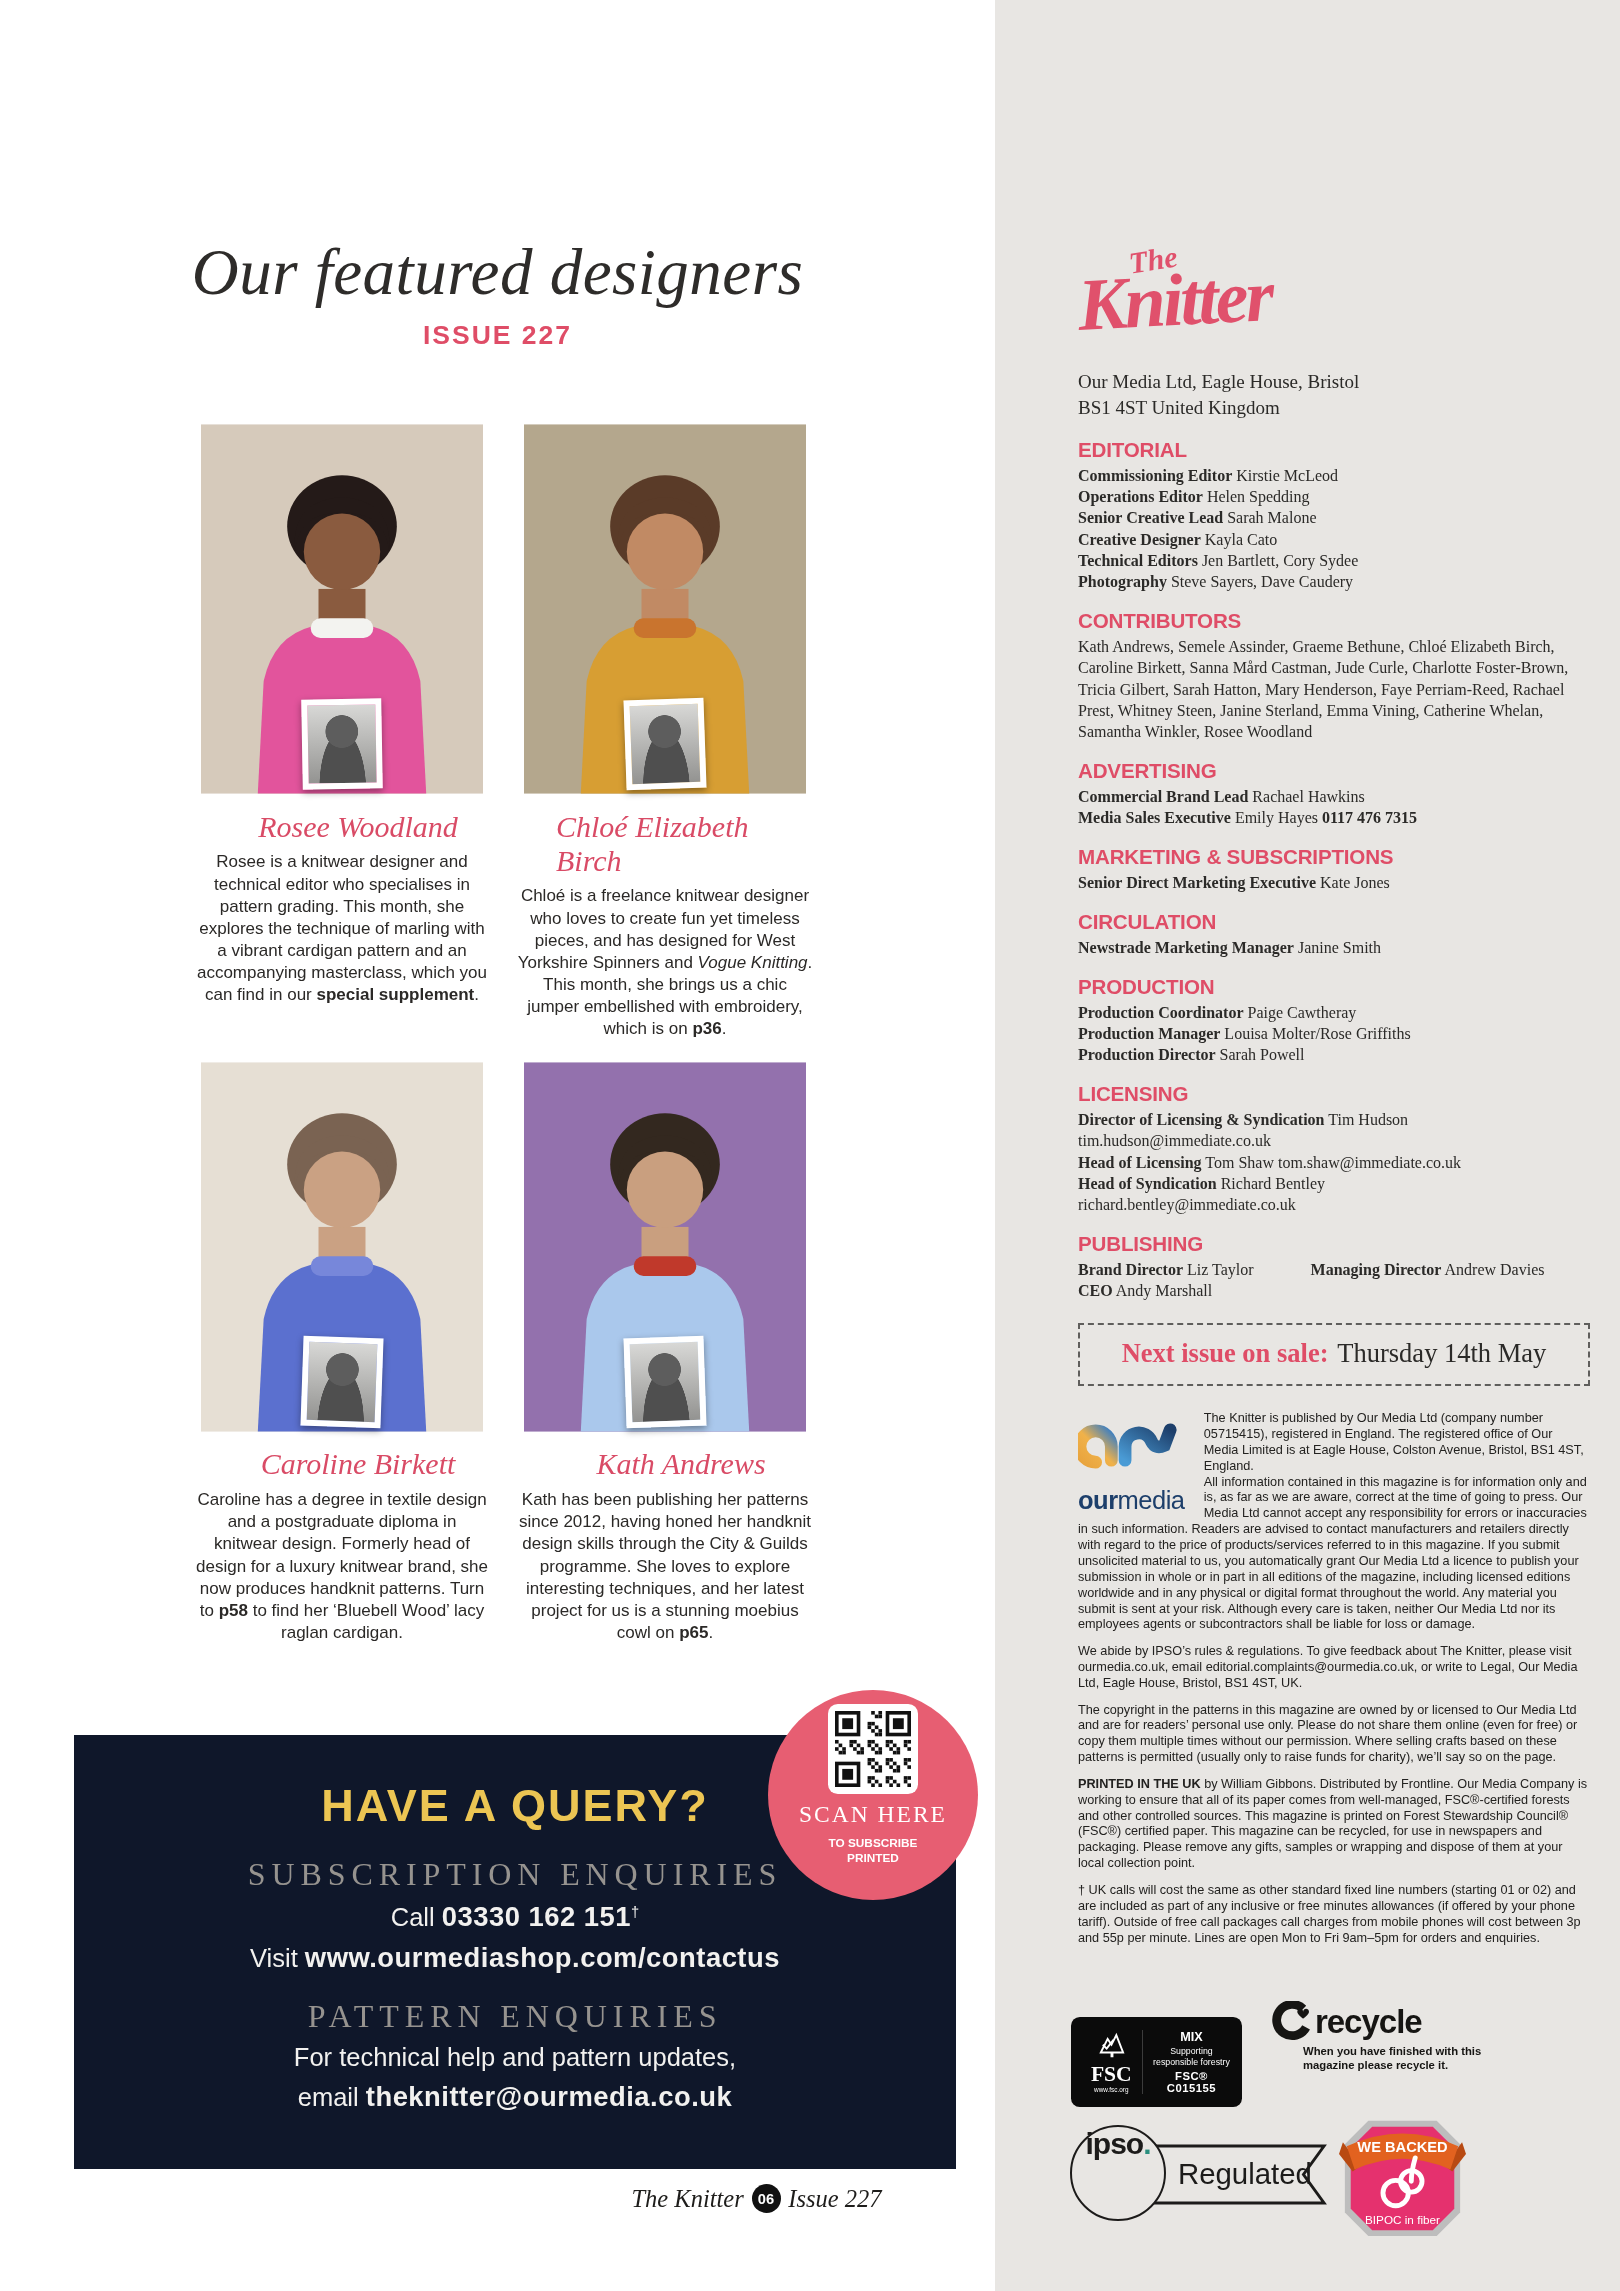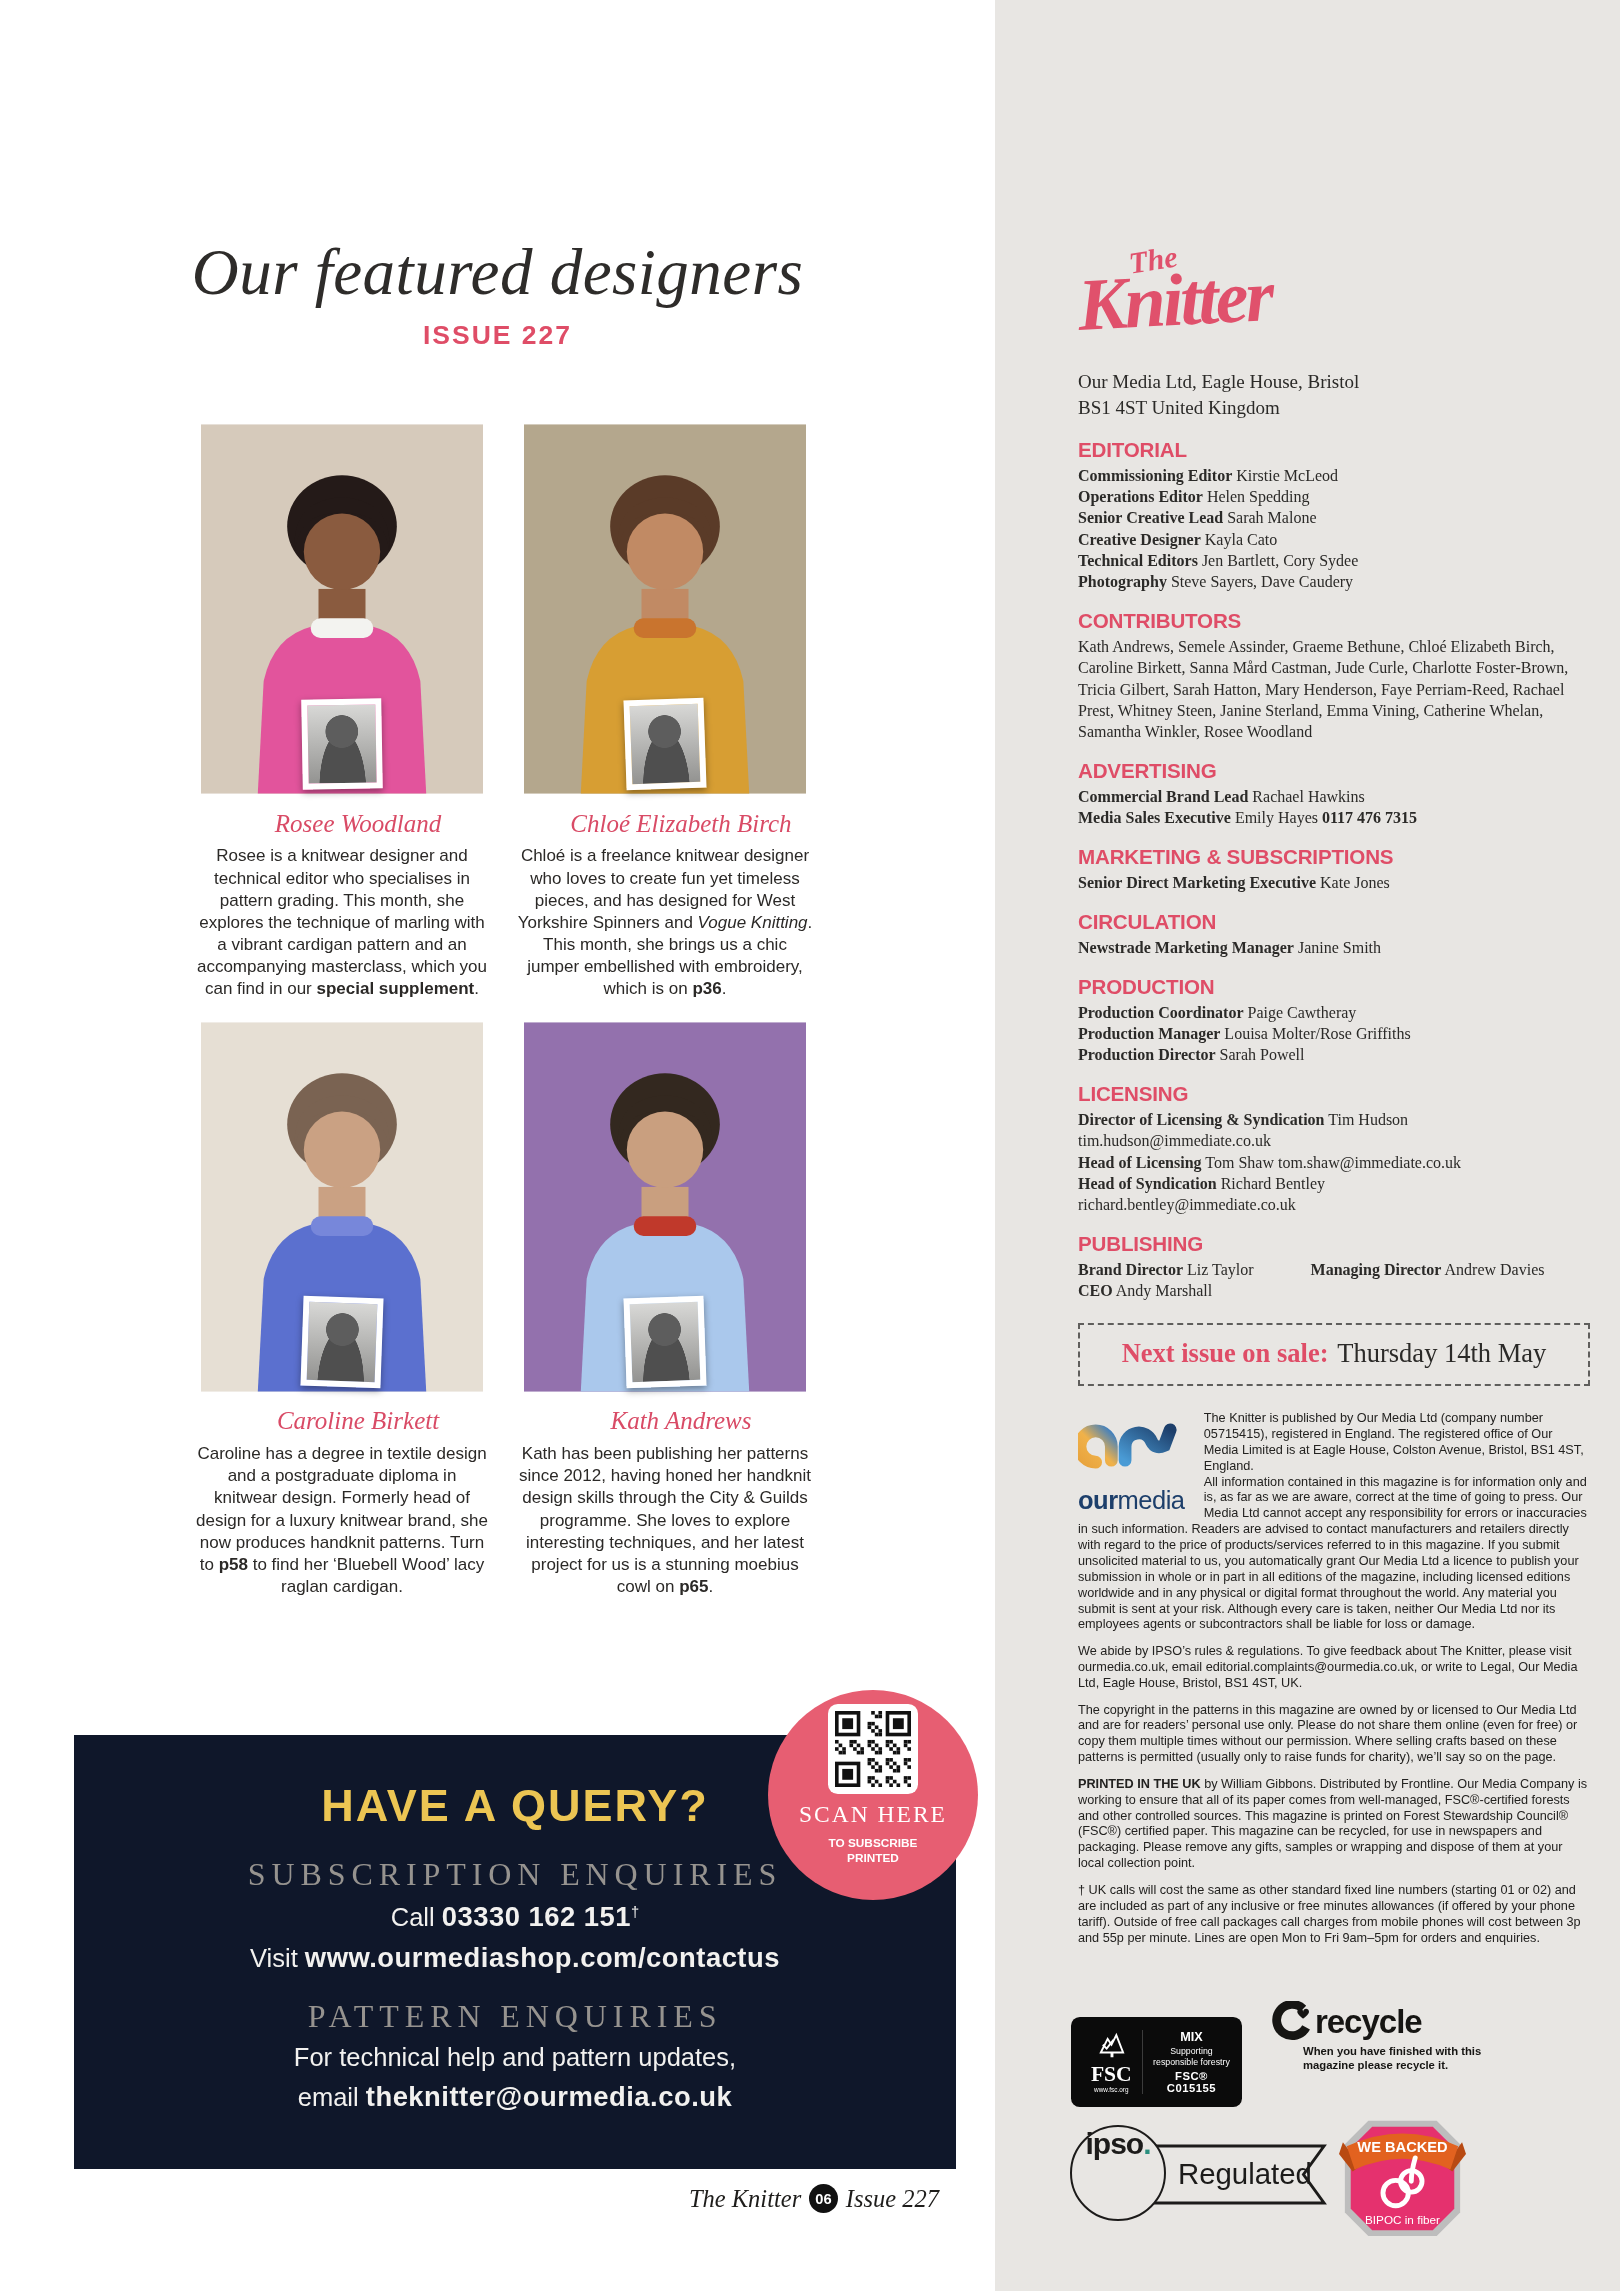--- a/index.html
+++ b/index.html
@@ -23,21 +23,21 @@
   .photo-wrap { position:relative; width:282px; height:370px; }
   .photo-wrap svg { display:block; }
   .headshot {
     position:absolute; left:50%; bottom:4.9px; width:80px; height:90px;
     border:6.9px solid #fff; box-shadow:0 2.9px 7.8px rgba(0,0,0,.38);
     background:
       radial-gradient(circle at 50% 34%, #5d5d5d 0 26%, transparent 27%),
       radial-gradient(ellipse at 50% 108%, #4f4f4f 0 48%, transparent 49%),
       linear-gradient(#d8d8d6, #939391);
   }
-  .designer-name { margin-top:15.7px; font-family:"Liberation Serif", serif; font-style:italic; font-size:25px; color:#d94b66;margin-left:32px; }
+  .designer-name { margin-top:15.7px; font-family:"Liberation Serif", serif; font-style:italic; font-size:30px; color:#d94b66;margin-left:32px; }
   .designer-bio { margin-top:7.8px; width:296px; font-size:17px; line-height:1.3; color:#2b2927; text-align:center; }
   .b { font-weight:bold; }
   .i { font-style:italic; }
   .tab { display:inline-block; width:57px; }
 
   
   .query-box { position:absolute; left:74px; top:1735px; width:882px; height:434px; background:#0f172a; text-align:center; color:#fff; }
   .qb-title { padding-top:45px; font-size:45px; font-weight:bold; color:#ecc553; letter-spacing:2px; }
   .qb-serif { font-family:"Liberation Serif", serif; font-size:32px; color:#96938f; letter-spacing:5.9px; margin-top:23.5px; }
   .qb-line { font-size:25.5px; margin-top:8.8px; color:#f2f1ef; }
@@ -105,22 +105,22 @@
   .ipso-circle {
     position:absolute; left:0; top:0; width:96px; height:96px; border-radius:50%;
     border:2.9px solid #1c1b1a; background:#e8e6e3; display:flex; align-items:flex-start; justify-content:center;
   }
   .ipso-name { font-size:30px; font-weight:bold; color:#1c1b1a; letter-spacing:-1px; }
   .ipso-dot { color:#2a8f7e; }
 
   .bipoc-badge { position:absolute; left:1339px; top:2107px; width:127px; height:135px; }
 
   .page-footer {
-    position:absolute; left:606px; top:2184px; width:333px;
-    display:flex; align-items:center; justify-content:flex-end; gap:7.8px;
+    position:absolute; left:590px; top:2184px; width:333px;
+    display:flex; align-items:center; justify-content:center; gap:7.8px;
   }
   .footer-mag, .footer-issue { font-family:"Liberation Serif", serif; font-style:italic; font-size:24.5px; color:#1e1d1b; }
   .footer-num {
     width:29px; height:29px; border-radius:50%; background:#111; color:#fff; font-weight:bold; font-size:14.7px;
     display:flex; align-items:center; justify-content:center;
   }
 </style>
 </head>
 <body>
 

